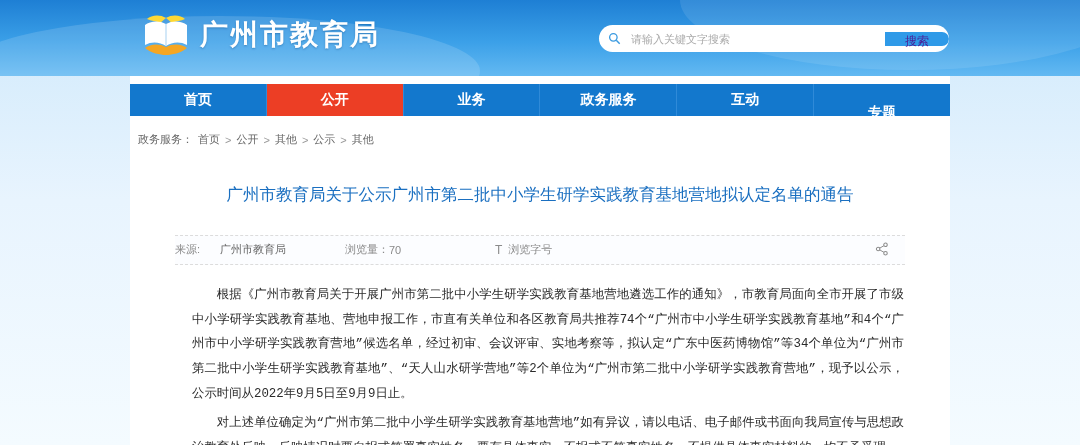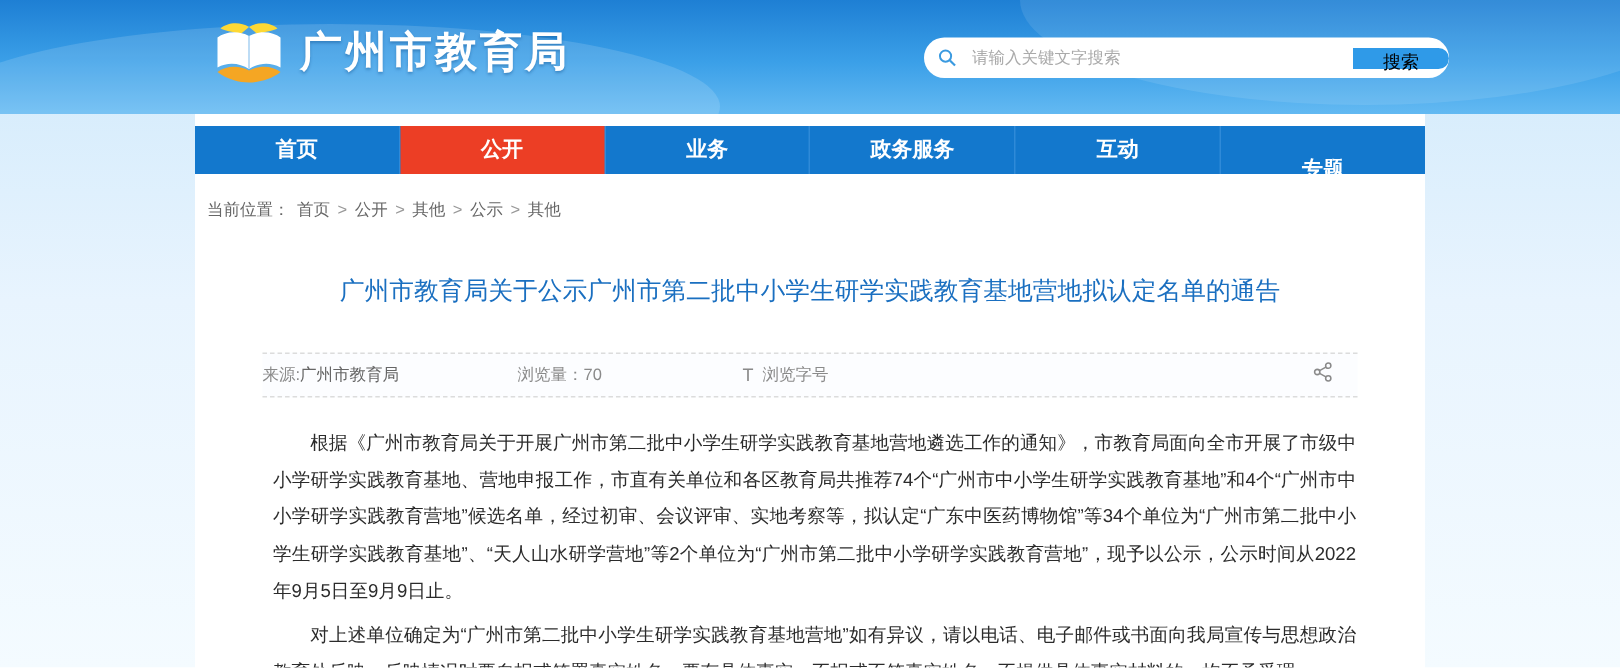--- a/index.html
+++ b/index.html
@@ -76,21 +76,21 @@
   .site-title {
     color: #ffffff;
     font-size: 28px;
     font-weight: bold;
     letter-spacing: 2px;
     text-shadow: 0 1px 2px rgba(0,60,120,0.35);
     white-space: nowrap;
   }
   .search-box {
     position: absolute;
-    right: 114px; top: 25px;
+    right: 131px; top: 25px;
     width: 350px; height: 27px;
     background: #ffffff;
     border-radius: 14px;
     display: flex;
     align-items: center;
     z-index: 3;
     overflow: hidden;
   }
   .search-icon-wrap {
     width: 30px;
@@ -102,21 +102,21 @@
     outline: none;
     font-size: 11px;
     color: #555;
     font-family: "Liberation Sans", sans-serif;
     background: transparent;
   }
   .search-input::placeholder { color: #aaa; }
   .search-btn {
     width: 64px; height: 14px;
     background: #2f9ae8;
-    color: #000000;
+    color: #4c1d95;
     border: none;
     font-size: 12px;
     font-family: Liberation Sans, sans-serif;
     cursor: pointer;
     border-top-right-radius: 14px;
     border-bottom-right-radius: 14px;
   }
 
   
   .nav {
@@ -174,37 +174,38 @@
     border-top: 1px dashed #dcdcdc;
     border-bottom: 1px dashed #dcdcdc;
     display: flex;
     align-items: center;
     font-size: 11px;
     color: #8a8a8a;
     background: #fcfdff;
   }
   .meta-item { display: flex; align-items: center; }
   .meta-pub { width: 215px; padding-left: 14px; }
-  .meta-src { width: 170px; }
+  .meta-src { width: 170px; gap: 20px; }
   .meta-src b { color: #666; font-weight: normal; }
   .meta-views { width: 150px; }
   .meta-font { width: 140px; display: flex; align-items: center; gap: 6px; }
   .meta-font .tsize { font-size: 12px; color: #8a8a8a; }
   .meta-share { flex: 1; display: flex; justify-content: flex-end; padding-right: 16px; }
 
   .body-text {
     margin: 18px 46px 0 46px;
     font-size: 12.4px;
     color: #2b2b2b;
     line-height: 2.0;
     text-align: justify;
   }
   .body-text p {
-    margin: 0 0 4px 6px;
+    margin: 0 0 4px 16px;
     text-indent: 2em;
+    font-family: Liberation Mono, monospace;
   }
 
   
   .ico { display: inline-block; vertical-align: middle; }
 </style>
 </head>
 <body>
 
 <div class="page">
 
@@ -242,21 +243,21 @@
   <div class="nav">
     <div class="nav-item">首页</div>
     <div class="nav-item active">公开</div>
     <div class="nav-item">业务</div>
     <div class="nav-item">政务服务</div>
     <div class="nav-item">互动</div>
     <div class="nav-item">专题</div>
   </div>
 
   <div class="breadcrumb">
-    <span class="crumb-label">当前位置：</span>
+    <span class="crumb-label">政务服务：</span>
     <span class="crumb">首页</span>
     <span class="sep">&gt;</span>
     <span class="crumb">公开</span>
     <span class="sep">&gt;</span>
     <span class="crumb">其他</span>
     <span class="sep">&gt;</span>
     <span class="crumb">公示</span>
     <span class="sep">&gt;</span>
     <span class="crumb">其他</span>
   </div>

